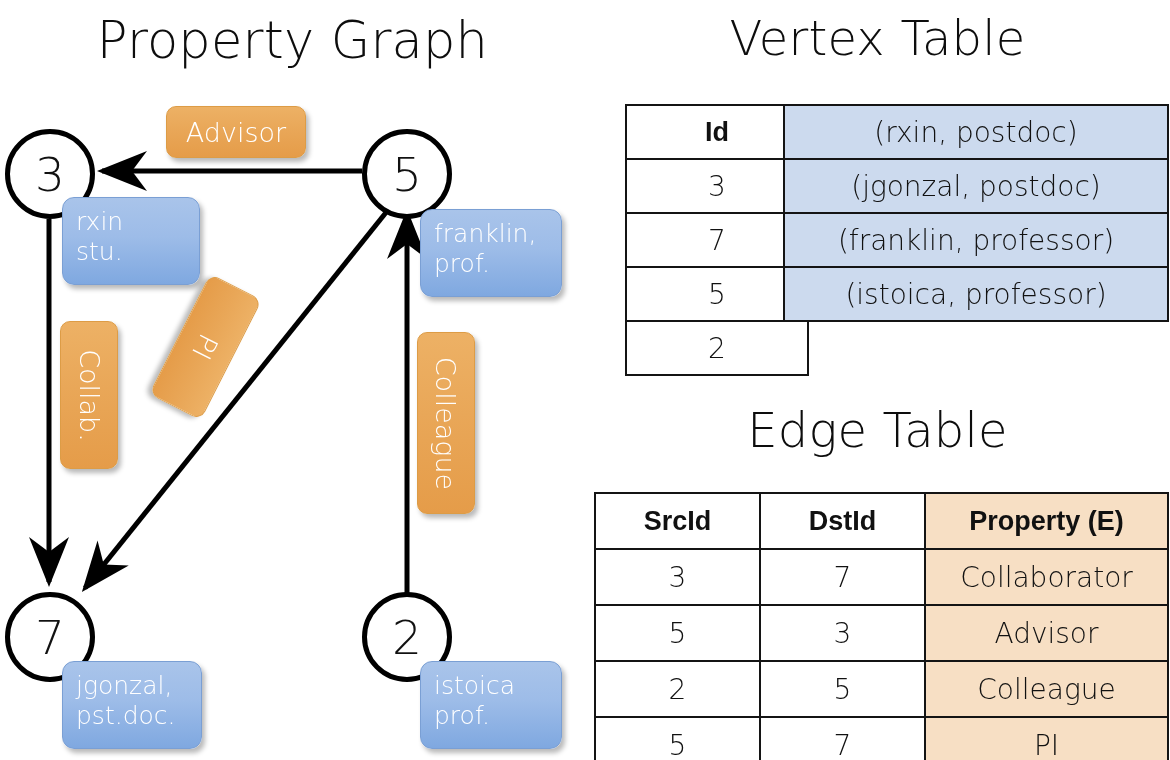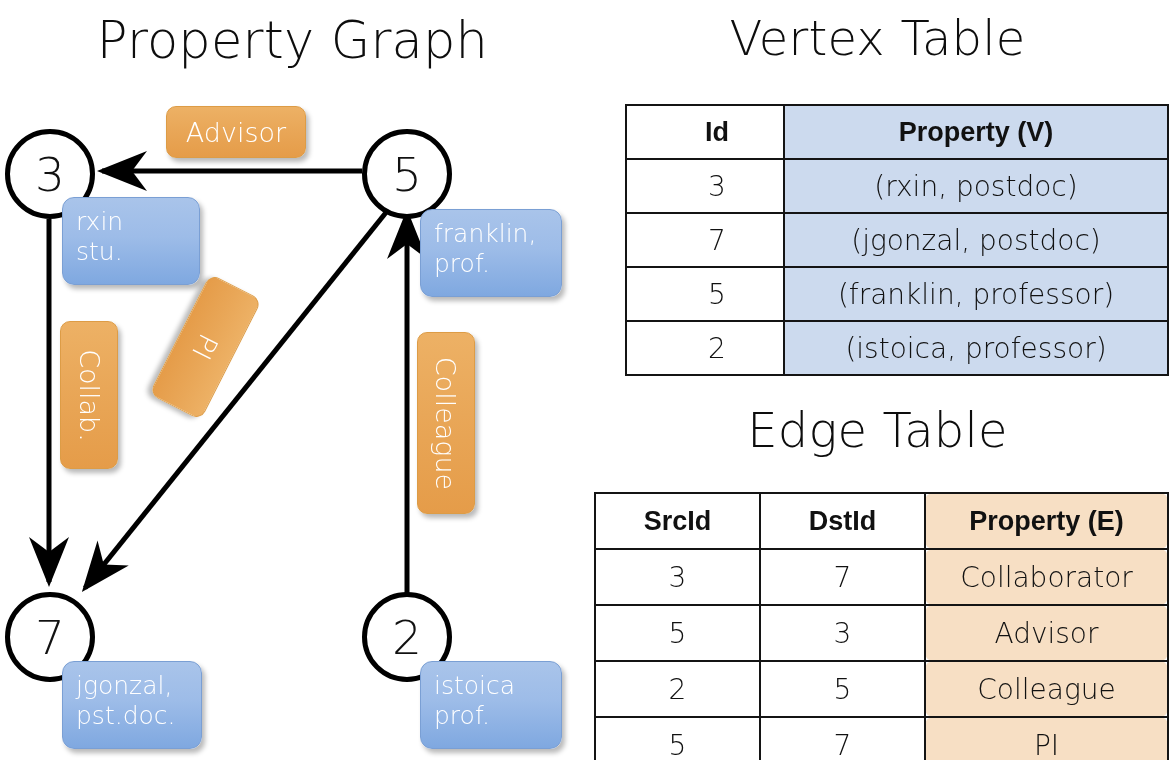--- a/index.html
+++ b/index.html
@@ -200,21 +200,20 @@
   #edge-src-dst-table th { font-size: 27px; }
 
   #edge-prop-table {
     left: 924px; top: 492px;
     width: 245px;
   }
   #edge-prop-table td, #edge-prop-table th {
     height: 54px;
     background: #f7dfc4;
     font-size: 28px;
-    border-radius: 8px;
   }
   #edge-prop-table th { font-size: 27px; }
 </style>
 </head>
 <body>
 
 <div id="graph-panel">
 
   <div class="title" id="title-property-graph">Property Graph</div>
 
@@ -295,23 +294,20 @@
     <td>5</td>
   </tr>
   <tr>
     <td>2</td>
   </tr>
 </tbody>
   </table>
 
 <table class="tbl" id="vertex-prop-table">
   <tbody>
-      <tr>
-    <th>Property (V)</th>
-  </tr>
   <tr>
     <td>(rxin, postdoc)</td>
   </tr>
   <tr>
     <td>(jgonzal, postdoc)</td>
   </tr>
   <tr>
     <td>(franklin, professor)</td>
   </tr>
   <tr>

